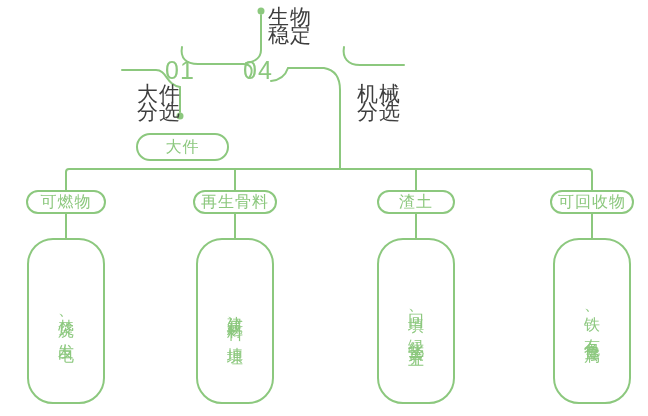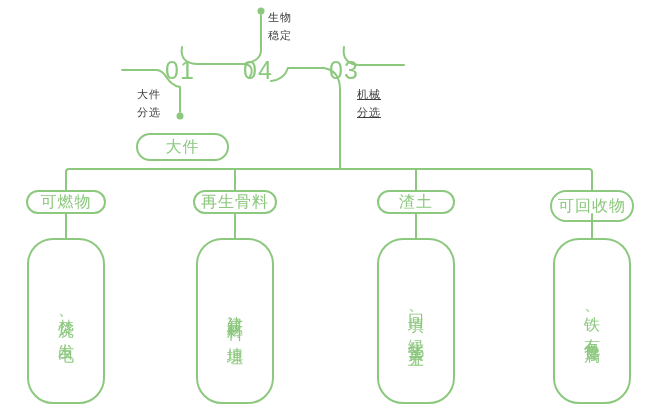--- a/index.html
+++ b/index.html
@@ -14,21 +14,21 @@
     border:2px solid var(--green); border-radius:999px;
     color:var(--green); font-size:16px;
     display:flex; align-items:center; justify-content:center;
     white-space:nowrap; letter-spacing:1px;
   }
   .num {
     position:absolute; width:48px; text-align:center;
     color:var(--green); font-size:25px; line-height:26px; letter-spacing:1px;
   }
   .sidelabel {
-    position:absolute; color:var(--dark); font-size:11px; line-height:18px;
+    position:absolute; color:var(--dark); font-size:21px; line-height:18px;
     letter-spacing:1px; white-space:nowrap;
   }
   .bigbox {
     position:absolute; box-sizing:border-box; top:238px; width:78px; height:166px;
     border:2px solid var(--green); border-radius:26px;
     display:flex; align-items:center; justify-content:center;
   }
   .vtext {
     writing-mode:vertical-rl; text-orientation:upright;
     color:var(--green); font-size:16px; letter-spacing:3px; line-height:18px;
@@ -63,41 +63,40 @@
       <path d="M416,214 L416,238"></path>
       <path d="M592,214 L592,238"></path>
     </g>
     <circle cx="180" cy="116" r="3.5" fill="#8CC87E"></circle>
     <circle cx="261" cy="11" r="3.5" fill="#8CC87E"></circle>
   </svg>
 
 
   <div class="num" style="left:156px; top:57px;">01</div>
   <div class="num" style="left:234px; top:57px;">04</div>
-  <div class="num" style="left:320px; top:57px;">03</div>
 
   <div class="sidelabel" style="left:137px; top:85px;">
     <div>大件</div>
     <div>分选</div>
   </div>
   <div class="sidelabel" style="left:268px; top:8px;">
     <div>生物</div>
     <div>稳定</div>
   </div>
-  <div class="sidelabel" style="left:357px; top:85px;text-decoration:underline;">
+  <div class="sidelabel" style="left:357px; top:85px;">
     <div>机械</div>
     <div>分选</div>
   </div>
 
   <div class="pill" style="left:136px; top:133px; width:93px; height:28px;">大件</div>
 
   <div class="pill" style="left:26px;  top:190px; width:80px; height:24px;text-align:center;">可燃物</div>
   <div class="pill" style="left:193px; top:190px; width:84px; height:24px;">再生骨料</div>
   <div class="pill" style="left:377px; top:190px; width:78px; height:24px;">渣土</div>
-  <div class="pill" style="left:550px; top:190px; width:84px; height:32px;">可回收物</div>
+  <div class="pill" style="left:550px; top:190px; width:84px; height:24px;">可回收物</div>
 
   <div class="bigbox" style="left:27px;">
     <div class="vtext">焚烧、发电</div>
   </div>
   <div class="bigbox" style="left:196px;">
     <div class="vtext">建筑材料、填埋</div>
   </div>
   <div class="bigbox" style="left:377px;">
     <div class="vtext">回填、绿化营养土</div>
   </div>

